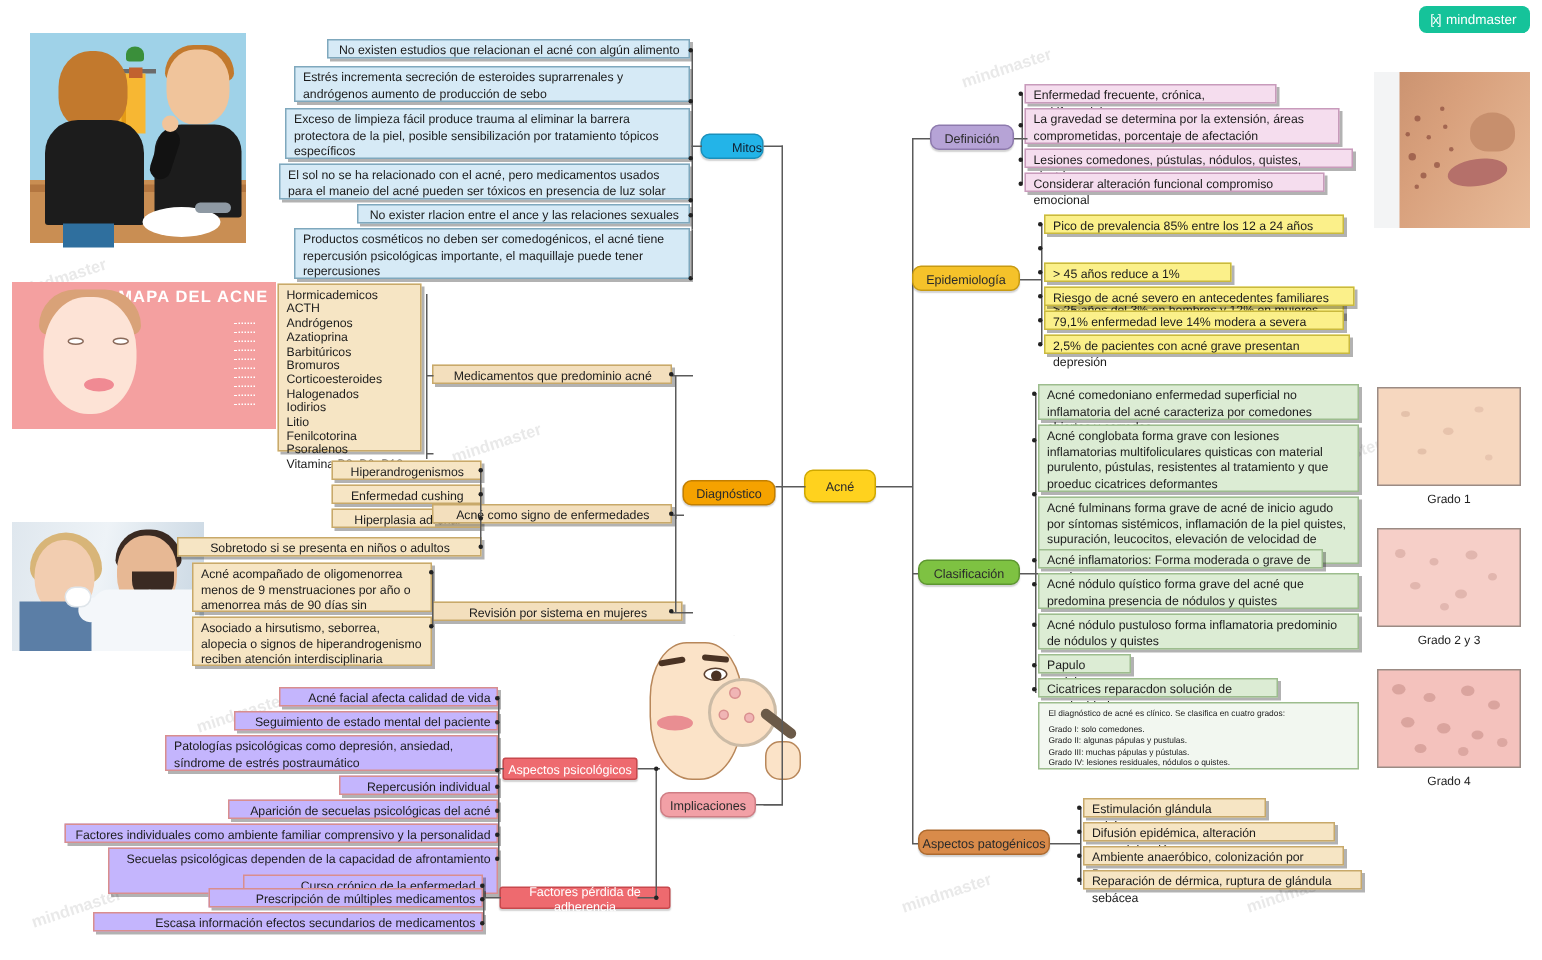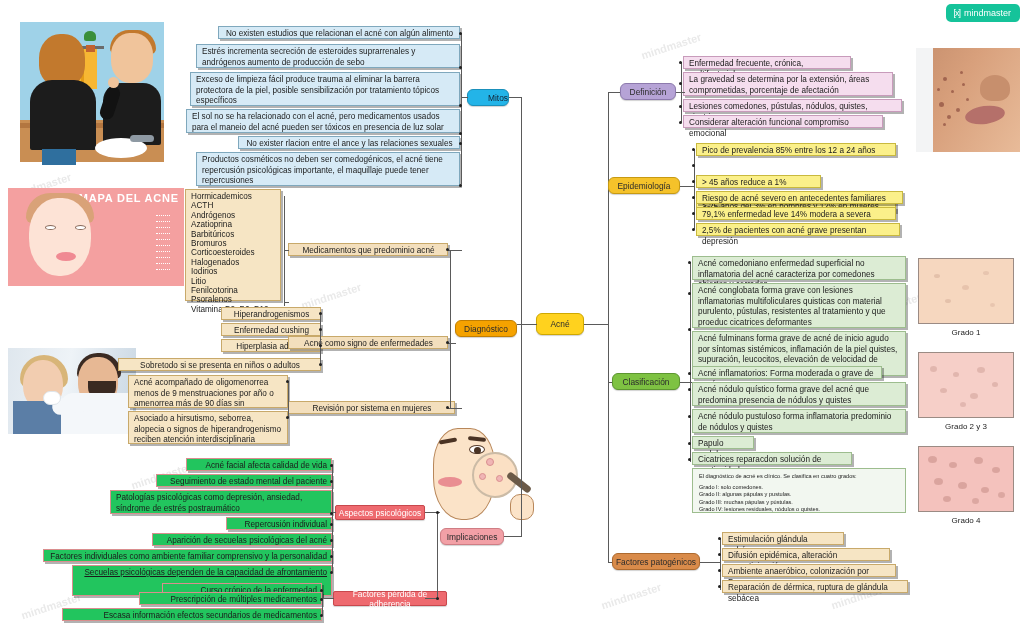--- a/index.html
+++ b/index.html
@@ -24,21 +24,21 @@
   .nb.center { text-align:center; }
   .nb.right  { text-align:right; }
 
   
   .c-blue   { background:#d6eaf6; border-color:#7fa8bd; }
   .c-purple { background:#f5ddee; border-color:#c89bbb; }
   .c-yellow { background:#fbf08a; border-color:#c9b93e; }
   .c-green  { background:#dcecd4; border-color:#9dbd8e; }
   .c-tan    { background:#f3dfbd; border-color:#c8a96a; }
   .c-tan2   { background:#f6e5c4; border-color:#c8a96a; }
-  .c-pink   { background:#22c55e; border-color:#d98e8e; }
+  .c-pink   { background:#c4b5fd; border-color:#d98e8e; }
   .c-note   { background:#f2f7f0; border-color:#9dbd8e; }
 
   
   .pill {
     position:absolute; border-radius:6px;
     display:flex; align-items:center; justify-content:center;
     font-size:8.4px; color:#2b2b2b; text-align:center;
     border:1px solid rgba(0,0,0,.35);
     box-shadow:0 1px 1px rgba(0,0,0,.18);
   }
@@ -384,21 +384,21 @@
   <div class="ln lnh" style="left:608px;top:186px;width:12px;"></div>
   <div class="ln lnh" style="left:608px;top:382px;width:12px;"></div>
   <div class="ln lnh" style="left:608px;top:562px;width:12px;"></div>
 
   <div class="nb c-pink sh right" style="left:186px;top:458px;width:146px;height:13px;">Acné facial afecta calidad de vida</div>
   <div class="nb c-pink sh right" style="left:156px;top:474px;width:176px;height:13px;">Seguimiento de estado mental del paciente</div>
   <div class="nb c-pink sh" style="left:110px;top:490px;width:222px;height:24px;">Patologías psicológicas como depresión, ansiedad, síndrome de estrés postraumático</div>
   <div class="nb c-pink sh right" style="left:226px;top:517px;width:106px;height:13px;">Repercusión individual</div>
   <div class="nb c-pink sh right" style="left:152px;top:533px;width:180px;height:13px;">Aparición de secuelas psicológicas del acné</div>
   <div class="nb c-pink sh right" style="left:43px;top:549px;width:289px;height:13px;">Factores individuales como ambiente familiar comprensivo y la personalidad</div>
-  <div class="nb c-pink sh right" style="left:72px;top:565px;width:260px;height:31px;text-decoration:underline;">Secuelas psicológicas dependen de la capacidad de afrontamiento</div>
+  <div class="nb c-pink sh right" style="left:72px;top:565px;width:260px;height:31px;">Secuelas psicológicas dependen de la capacidad de afrontamiento</div>
 
   <div class="pill p-aspectos" style="left:335px;top:505px;width:90px;height:15px;border-radius:2px;">Aspectos psicológicos</div>
 
   <div class="nb c-pink sh right" style="left:162px;top:583px;width:160px;height:13px;">Curso crónico de la enfermedad</div>
   <div class="nb c-pink sh right" style="left:139px;top:592px;width:183px;height:13px;">Prescripción de múltiples medicamentos</div>
   <div class="nb c-pink sh right" style="left:62px;top:608px;width:260px;height:13px;">Escasa información efectos secundarios de medicamentos</div>
 
   <div class="pill p-adher" style="left:333px;top:591px;width:114px;height:15px;border-radius:2px;">Factores pérdida de adherencia</div>
 
   <div class="pill p-impl" style="left:440px;top:528px;width:64px;height:17px;">
@@ -489,21 +489,21 @@
   <div class="dot" style="left:688px;top:261px;"></div>
   <div class="dot" style="left:688px;top:292px;"></div>
   <div class="dot" style="left:688px;top:328px;"></div>
   <div class="dot" style="left:688px;top:372px;"></div>
   <div class="dot" style="left:688px;top:388px;"></div>
   <div class="dot" style="left:688px;top:415px;"></div>
   <div class="dot" style="left:688px;top:442px;"></div>
   <div class="dot" style="left:688px;top:458px;"></div>
 
   <div class="pill p-factores" style="left:612px;top:553px;width:88px;height:17px;">
-    <span>Factores patogénicos</span>
+    <span>Aspectos patogénicos</span>
   </div>
 
   <div class="nb c-tan2 sh" style="left:722px;top:532px;width:122px;height:13px;">Estimulación glándula sebácea</div>
   <div class="nb c-tan2 sh" style="left:722px;top:548px;width:168px;height:13px;">Difusión epidémica, alteración queratinización</div>
   <div class="nb c-tan2 sh" style="left:722px;top:564px;width:174px;height:13px;">Ambiente anaeróbico, colonización por P.acnes</div>
   <div class="nb c-tan2 sh" style="left:722px;top:580px;width:186px;height:13px;">Reparación de dérmica, ruptura de glándula sebácea</div>
 
   <div class="ln lnh" style="left:700px;top:562px;width:20px;"></div>
   <div class="ln lnv" style="left:720px;top:538px;height:52px;"></div>
   <div class="dot" style="left:718px;top:537px;"></div>

